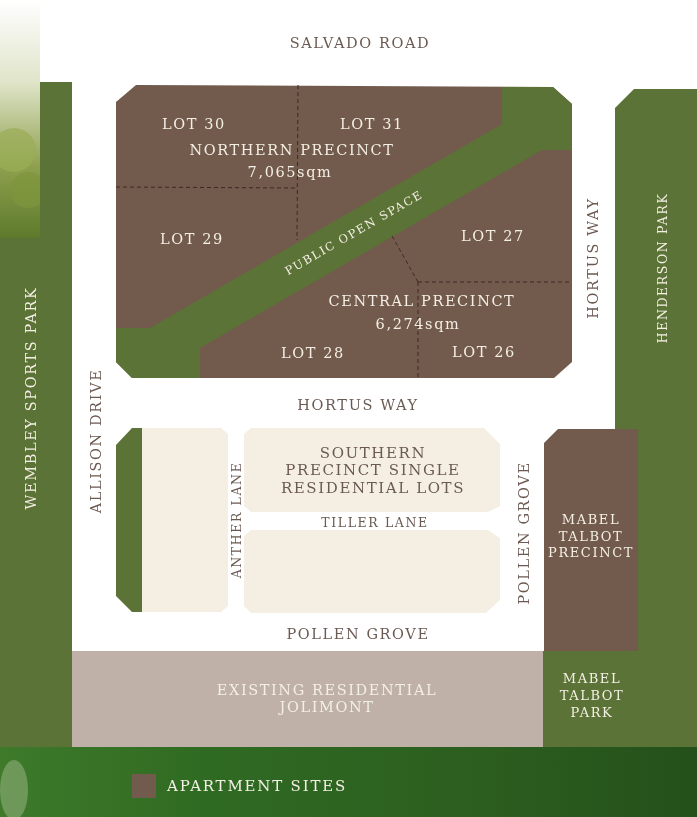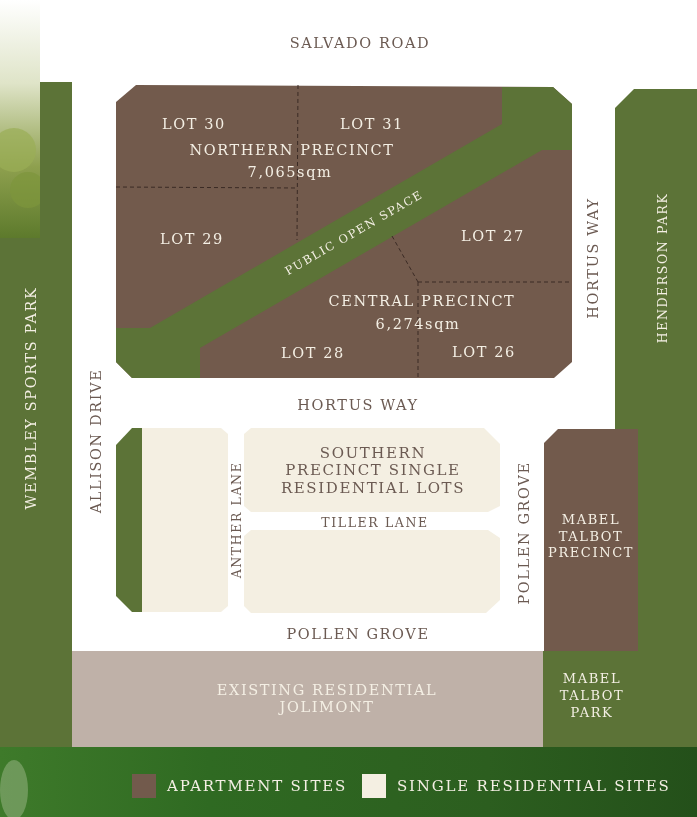--- a/index.html
+++ b/index.html
@@ -111,17 +111,13 @@
     <text class="lbl light" x="327" y="695" text-anchor="middle">EXISTING RESIDENTIAL</text>
     <text class="lbl light" x="327" y="712" text-anchor="middle">JOLIMONT</text>
   </g>
 </svg>
 
 <div class="legend">
   <div class="legend-item" style="left:132px;">
     <span class="swatch" style="background:#725a4c;"></span>
     <span class="legend-text">APARTMENT SITES</span>
   </div>
-  <div class="legend-item" style="left:362px;">
-    <span class="swatch" style="background:#f4efe2;"></span>
-    <span class="legend-text">SINGLE RESIDENTIAL SITES</span>
-  </div>
 </div>
 
 </body></html>

